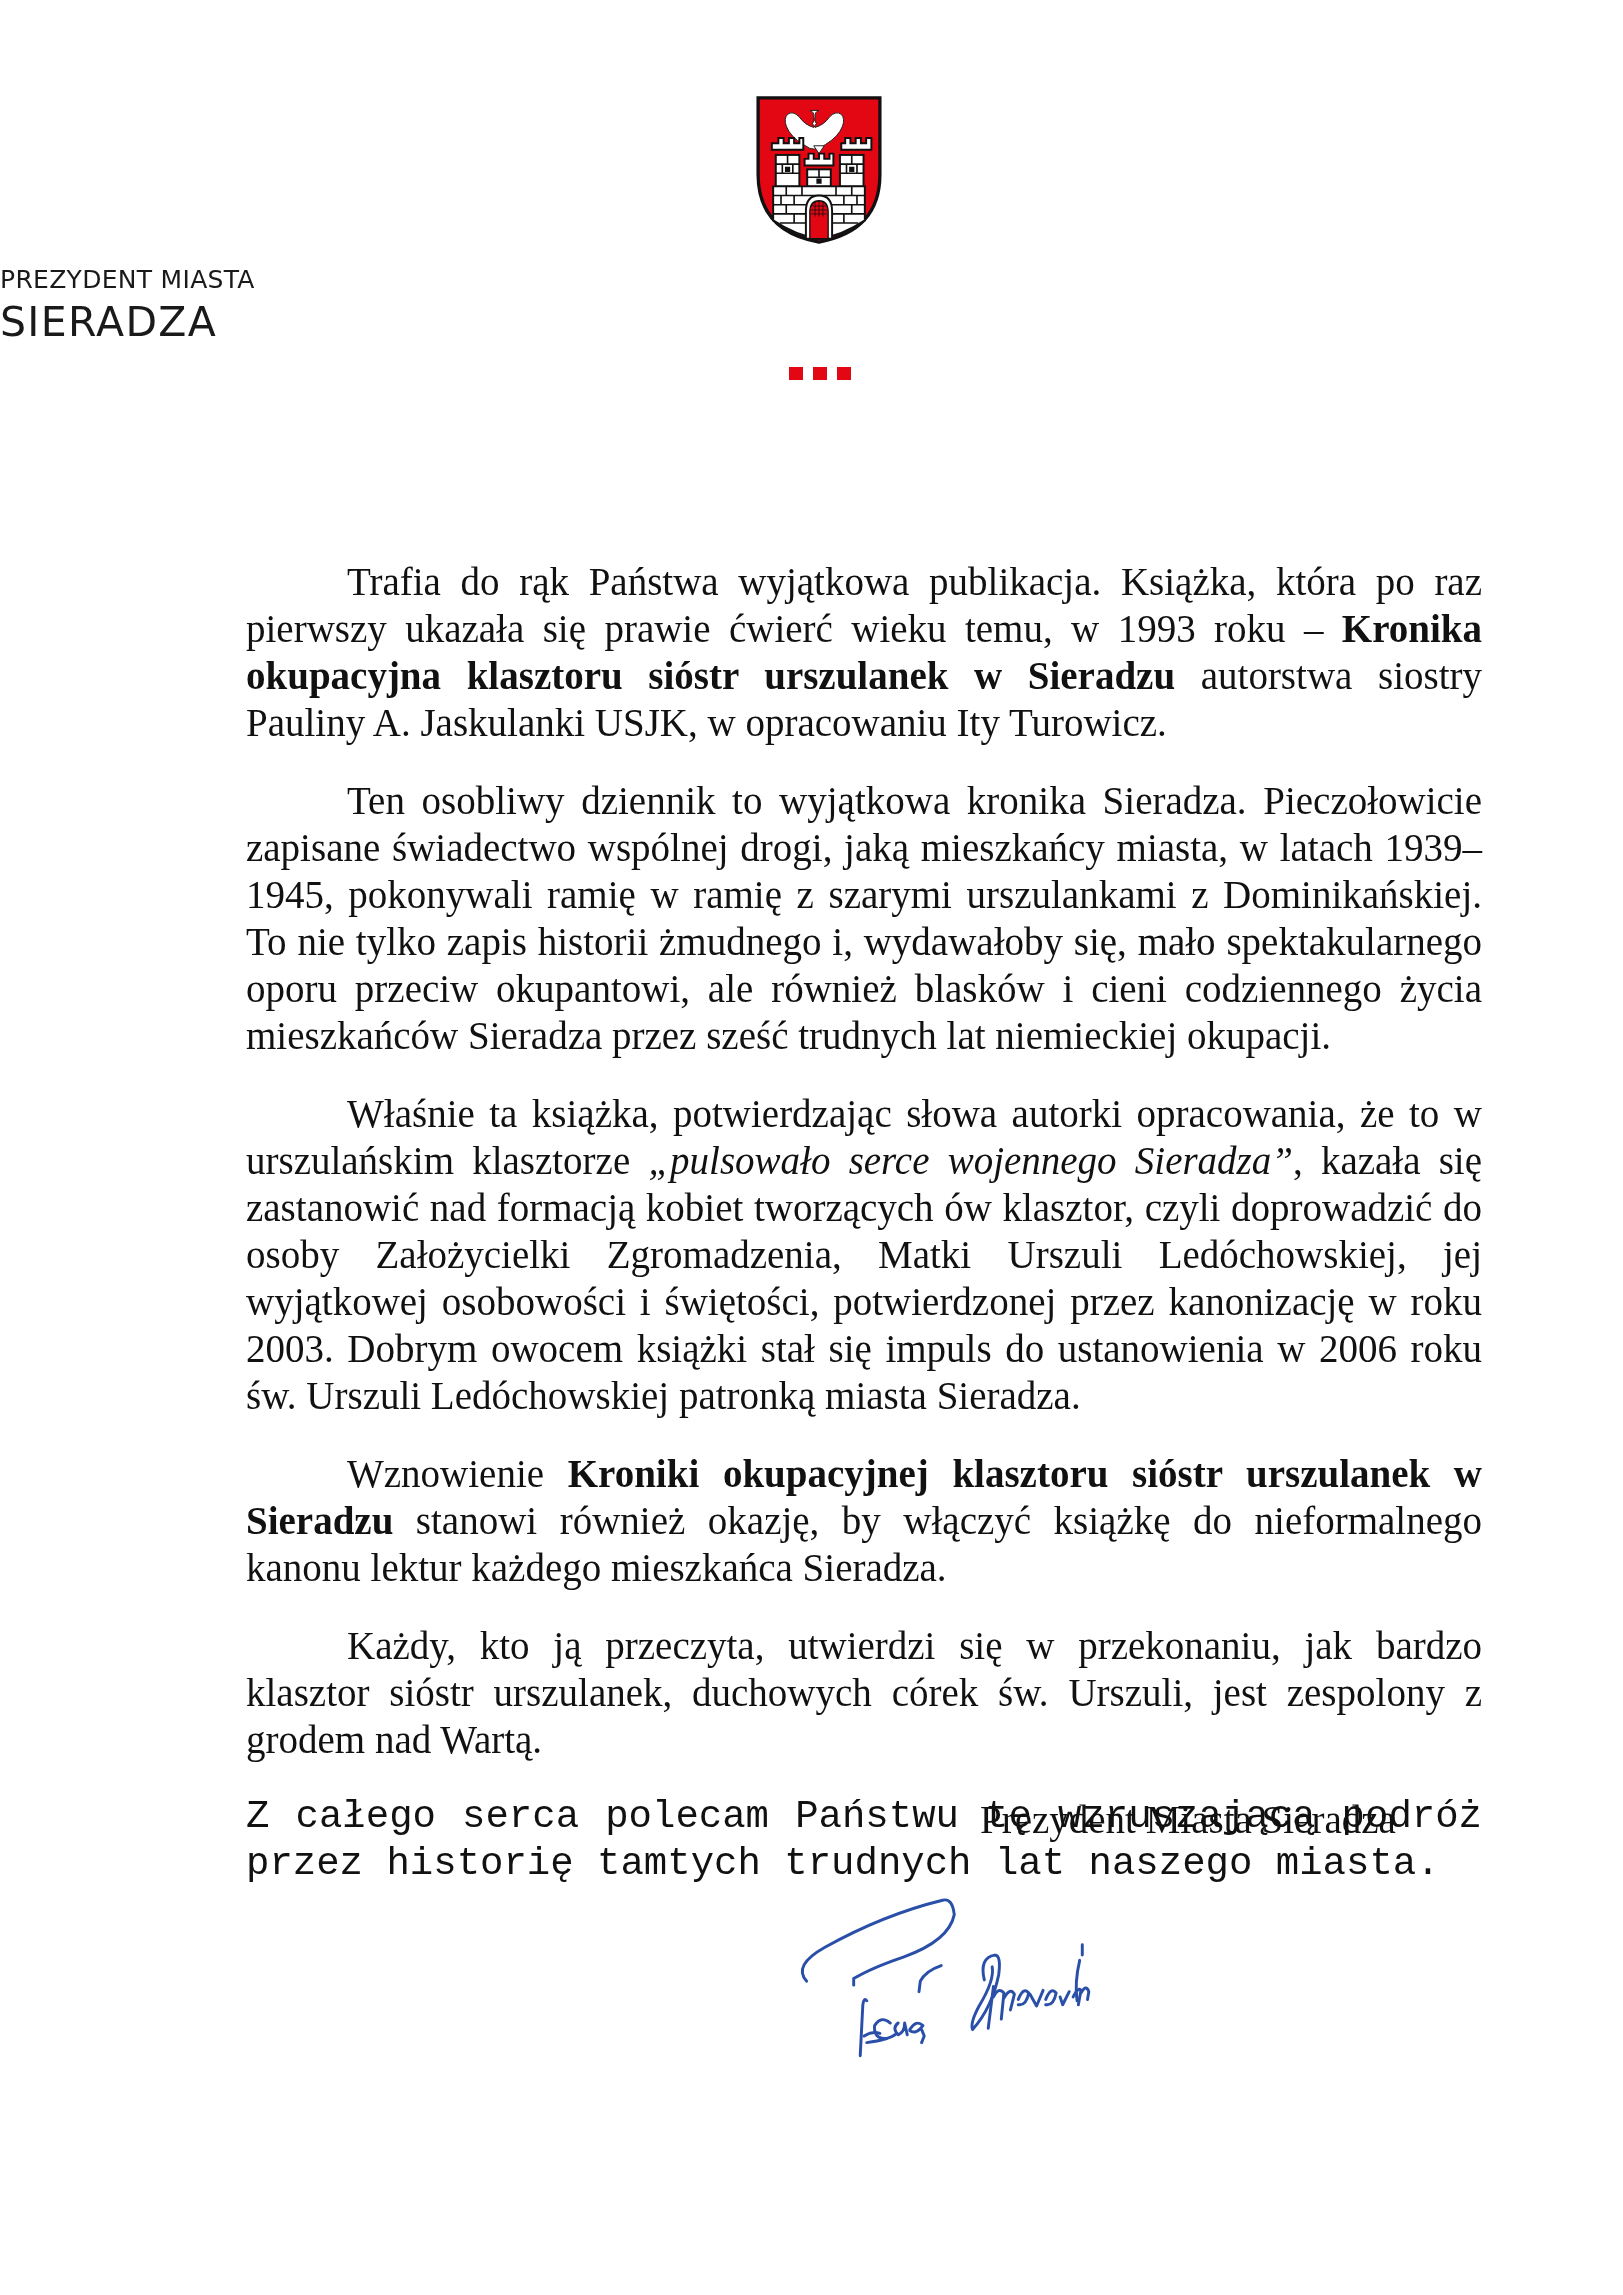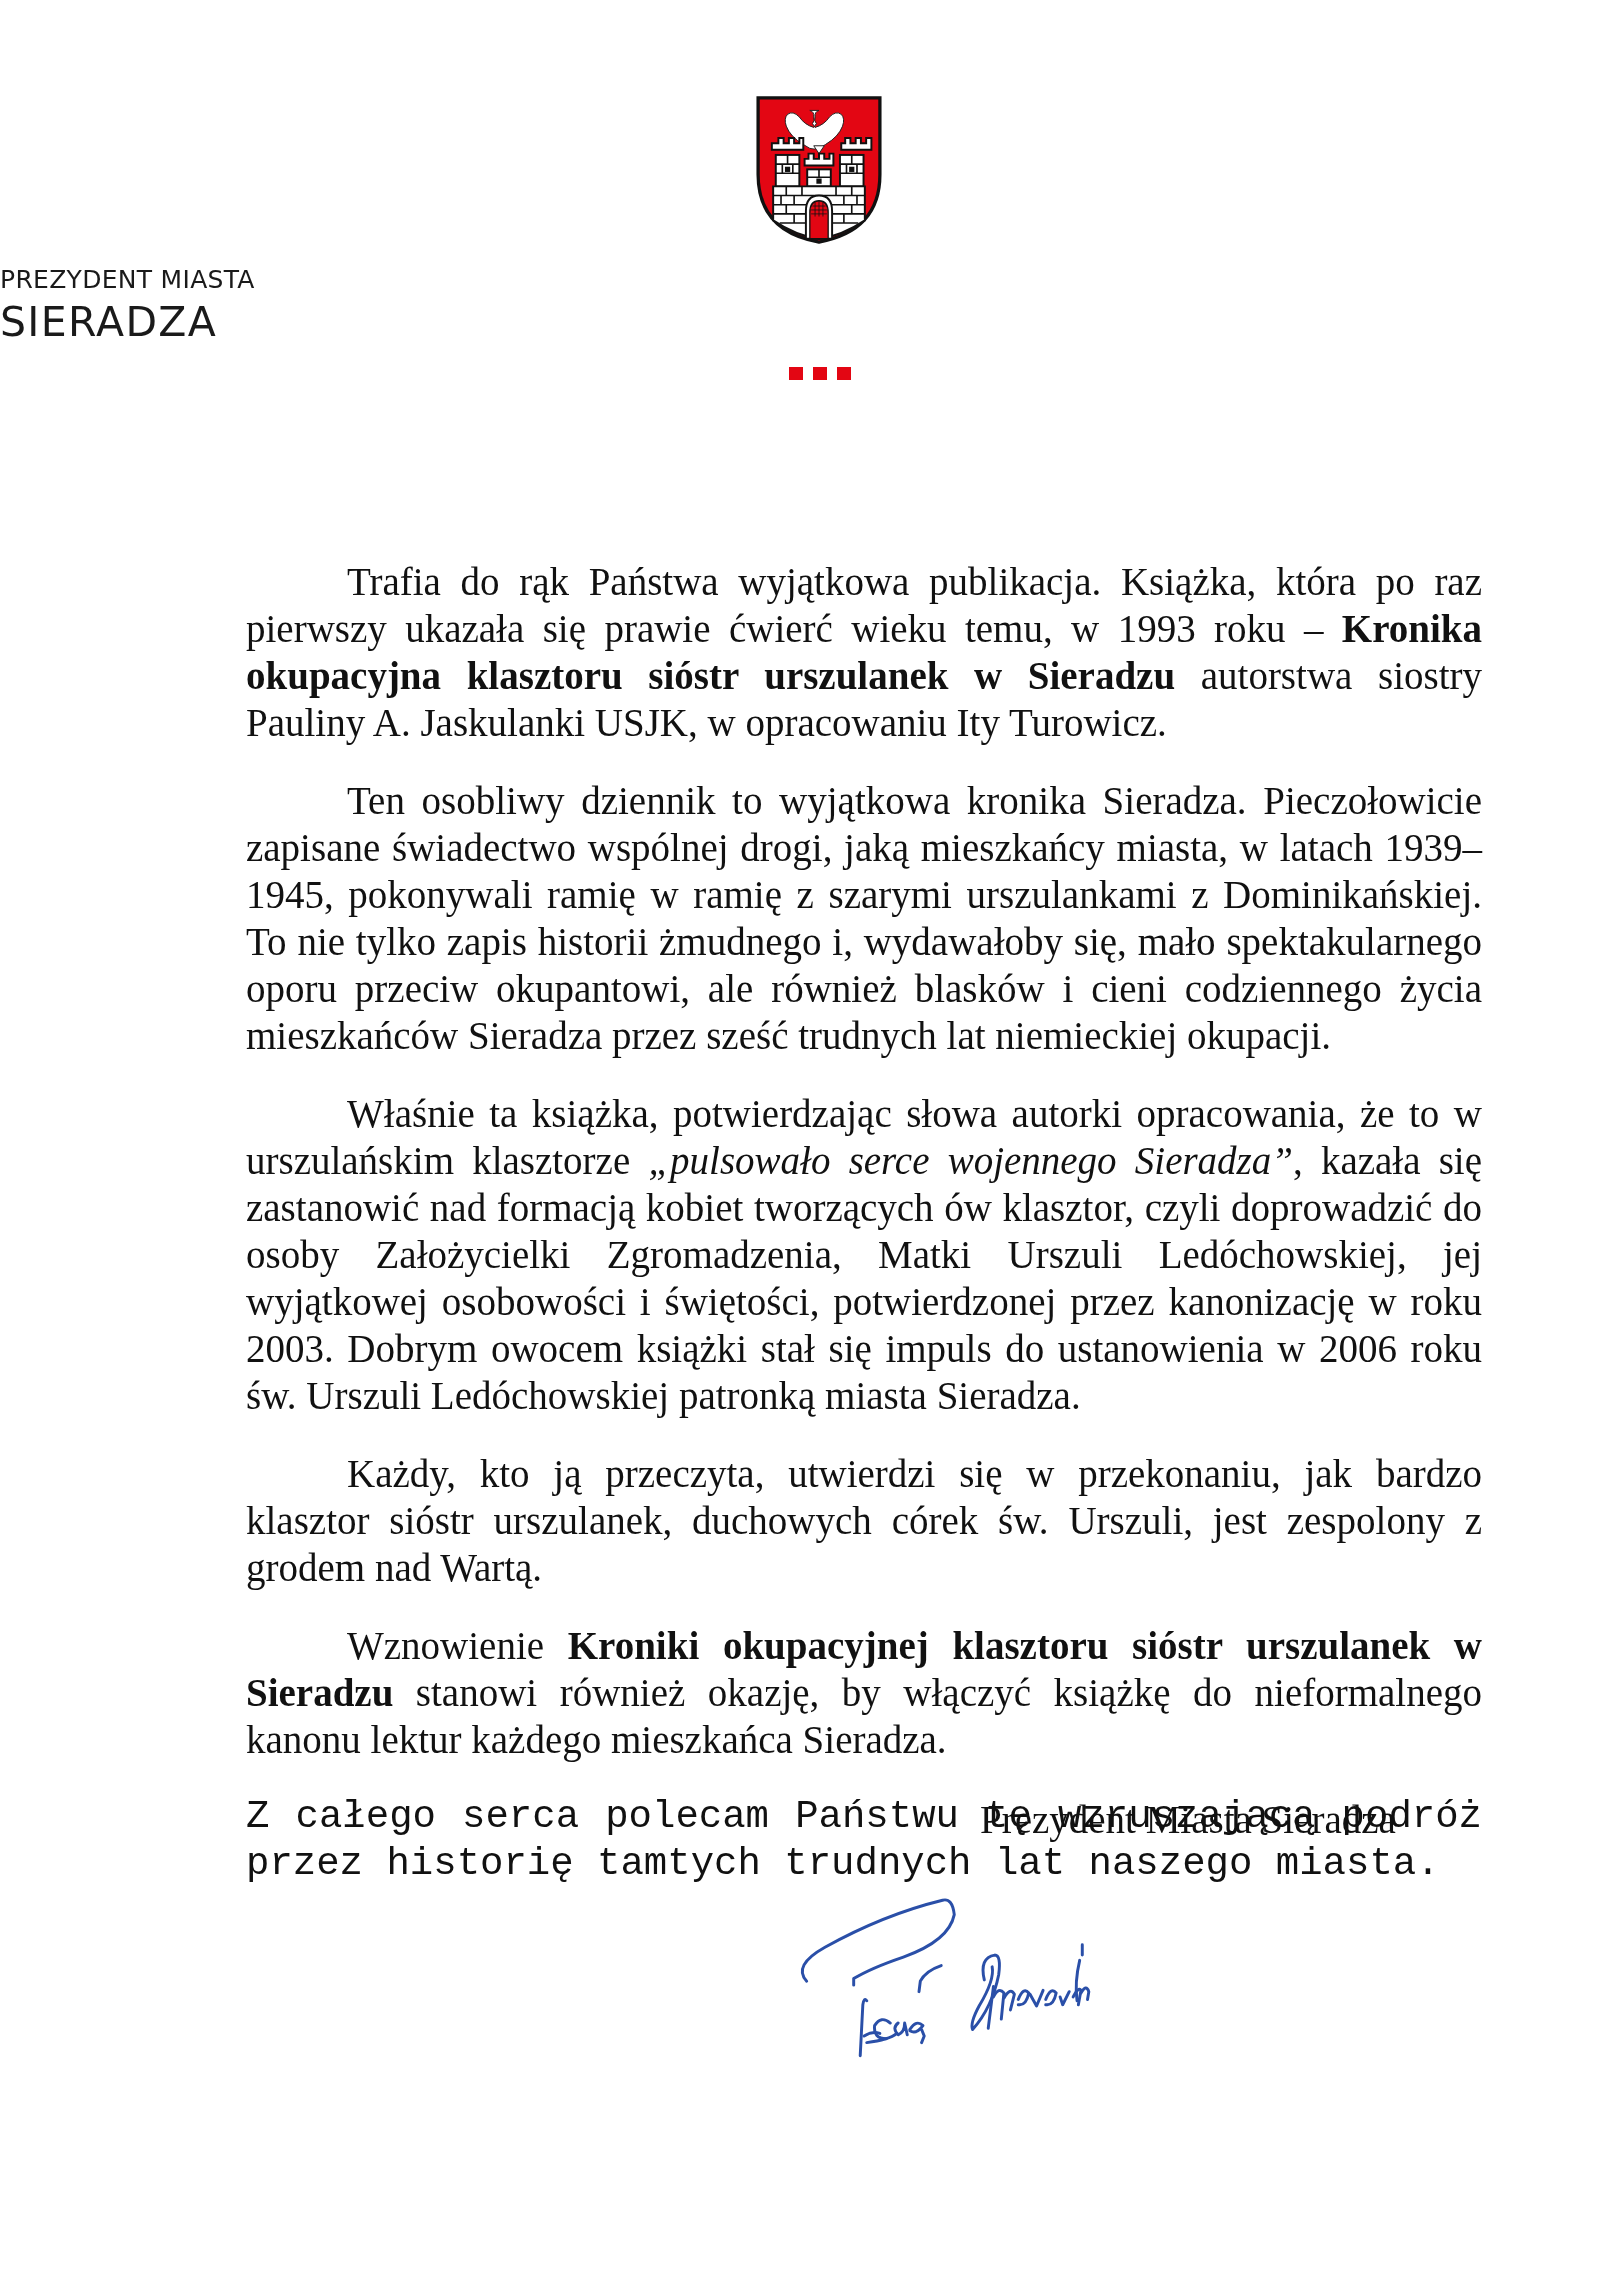--- a/index.html
+++ b/index.html
@@ -160,22 +160,22 @@
     <span class="accent-sq" style="background: rgb(227, 6, 19);"></span>
     <span class="accent-sq" style="background: rgb(227, 6, 19);"></span>
     <span class="accent-sq" style="background: rgb(227, 6, 19);"></span>
   </div>
 </header>
 
 <main class="letter-body">
   <p><span>Trafia do rąk Państwa wyjątkowa publikacja. Książka, która po raz pierwszy ukazała się prawie ćwierć wieku temu, w 1993 roku – </span><b>Kronika okupacyjna klasztoru sióstr urszulanek w Sieradzu</b><span> autorstwa siostry Pauliny A. Jaskulanki USJK, w opracowaniu Ity Turowicz.</span></p>
   <p><span>Ten osobliwy dziennik to wyjątkowa kronika Sieradza. Pieczołowicie zapisane świadectwo wspólnej drogi, jaką mieszkańcy miasta, w latach 1939–1945, pokonywali ramię w ramię z szarymi urszulankami z Dominikańskiej. To nie tylko zapis historii żmudnego i, wydawałoby się, mało spektakularnego oporu przeciw okupantowi, ale również blasków i cieni codziennego życia mieszkańców Sieradza przez sześć trudnych lat niemieckiej okupacji.</span></p>
   <p><span>Właśnie ta książka, potwierdzając słowa autorki opracowania, że to w urszulańskim klasztorze </span><i>„pulsowało serce wojennego Sieradza”</i><span>, kazała się zastanowić nad formacją kobiet tworzących ów klasztor, czyli doprowadzić do osoby Założycielki Zgromadzenia, Matki Urszuli Ledóchowskiej, jej wyjątkowej osobowości i świętości, potwierdzonej przez kanonizację w roku 2003. Dobrym owocem książki stał się impuls do ustanowienia w 2006 roku św. Urszuli Ledóchowskiej patronką miasta Sieradza.</span></p>
+  <p><span>Wznowienie </span><b>Kroniki okupacyjnej klasztoru sióstr urszulanek w Sieradzu</b><span> stanowi również okazję, by włączyć książkę do nieformalnego kanonu lektur każdego mieszkańca Sieradza.</span></p>
   <p><span>Każdy, kto ją przeczyta, utwierdzi się w przekonaniu, jak bardzo klasztor sióstr urszulanek, duchowych córek św. Urszuli, jest zespolony z grodem nad Wartą.</span></p>
-  <p><span>Wznowienie </span><b>Kroniki okupacyjnej klasztoru sióstr urszulanek w Sieradzu</b><span> stanowi również okazję, by włączyć książkę do nieformalnego kanonu lektur każdego mieszkańca Sieradza.</span></p>
   <p class="no-indent"><span>Z całego serca polecam Państwu tę wzruszającą podróż przez historię tamtych trudnych lat naszego miasta.</span></p>
 </main>
 
 <div class="closing-title">Prezydent Miasta Sieradza</div>
 
 <div class="signature">
   <svg viewBox="0 0 950 320" xmlns="http://www.w3.org/2000/svg">
     <g class="ink" fill="none" stroke-width="4.5" stroke-linecap="round" stroke-linejoin="round" stroke="#2a4fa8">
 
       <path d="M32 132 Q10 108 60 80 Q150 30 240 8 Q255 4 258 30 Q250 70 180 95 Q130 112 104 128 L104 138"></path>

